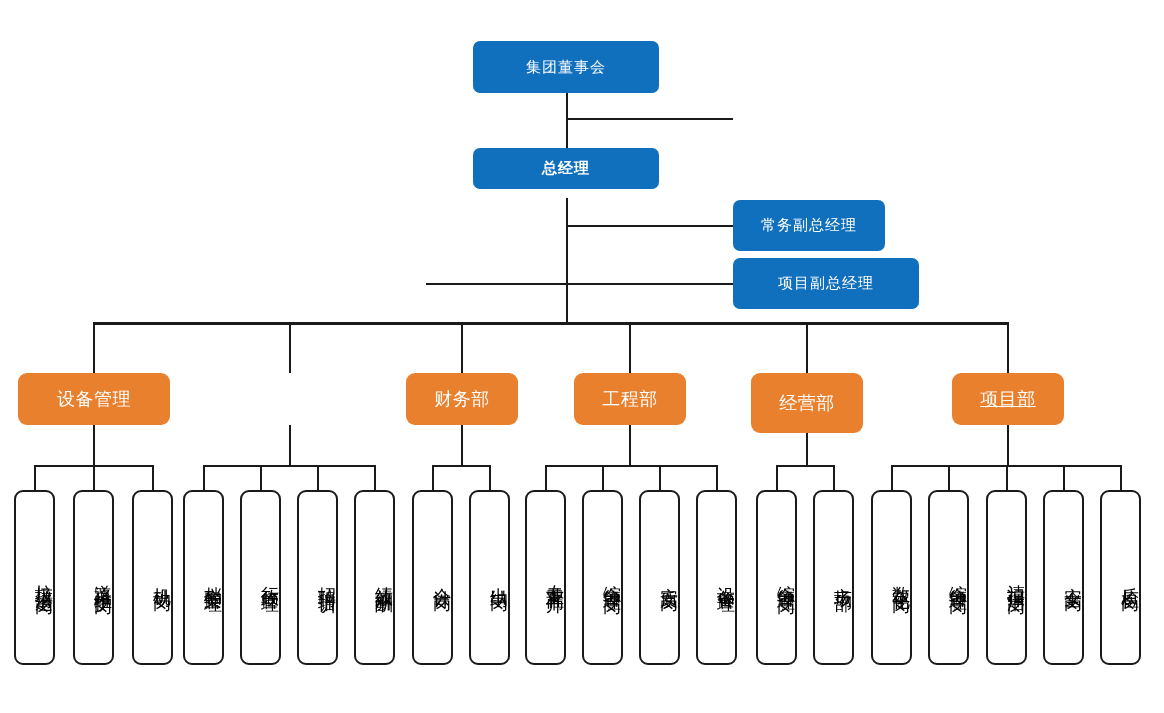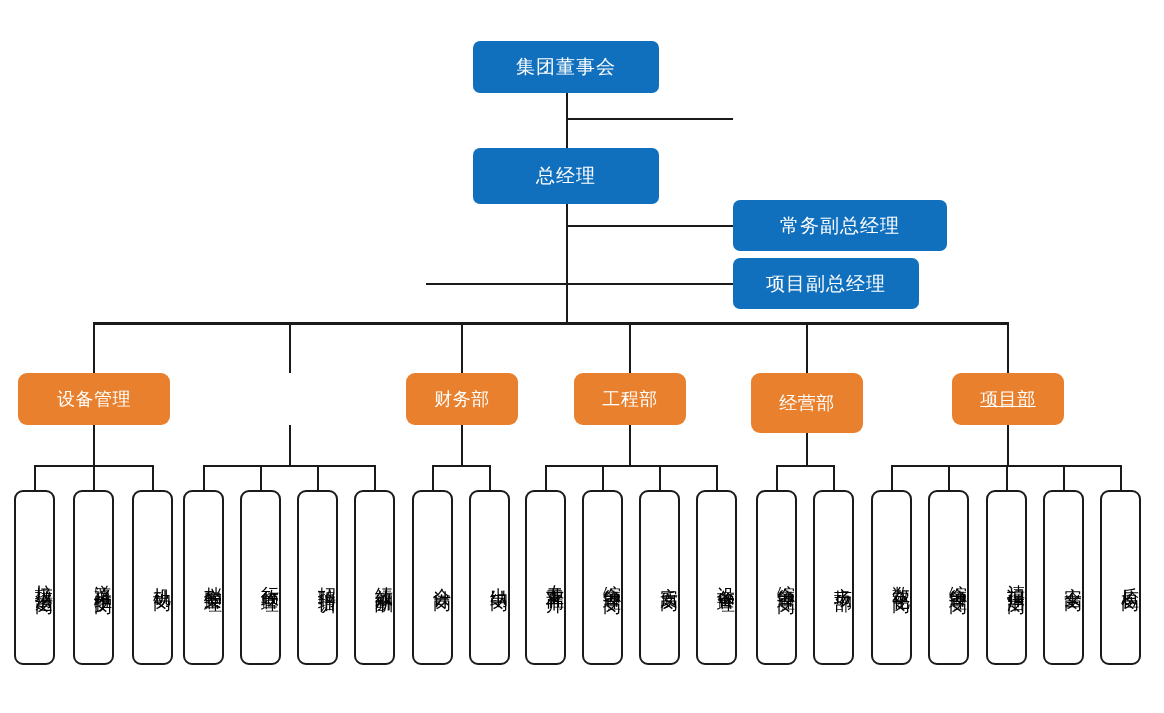--- a/index.html
+++ b/index.html
@@ -25,21 +25,21 @@
     display: flex;
     align-items: center;
     justify-content: center;
     text-align: center;
     color: #ffffff;
     z-index: 5;
   }
   .node.blue {
     background: #1070be;
     border-radius: 7px;
-    font-size: 19px;
+    font-size: 15px;
     letter-spacing: 1px;
     font-weight: 400;
   }
   .node.orange {
     background: #e8802e;
     border-radius: 9px;
     font-size: 18px;
     letter-spacing: 0.5px;
     font-weight: 400;
   }
@@ -127,25 +127,25 @@
   <div class="ln v" style="left:948px;  top:465px; height:25px;"></div>
   <div class="ln v" style="left:1006px; top:465px; height:25px;"></div>
   <div class="ln v" style="left:1063px; top:465px; height:25px;"></div>
   <div class="ln v" style="left:1120px; top:465px; height:25px;"></div>
 
   <div class="node blue" style="left:473px; top:41px; width:186px; height:52px;">
     <span>集团董事会</span>
   </div>
 
 
-  <div class="node blue" style="left:473px; top:148px; width:186px; height:56px;">
+  <div class="node blue" style="left:473px; top:148px; width:186px; height:41px;font-weight:bold;">
     <span>总经理</span>
   </div>
 
-  <div class="node blue" style="left:733px; top:200px; width:214px; height:51px;">
+  <div class="node blue" style="left:733px; top:200px; width:152px; height:51px;">
     <span>常务副总经理</span>
   </div>
 
   <div class="node blue" style="left:733px; top:258px; width:186px; height:51px;">
     <span>项目副总经理</span>
   </div>
 
 
   <div class="node orange" style="left:18px; top:373px; width:152px; height:52px;">
     <span>设备管理</span>

